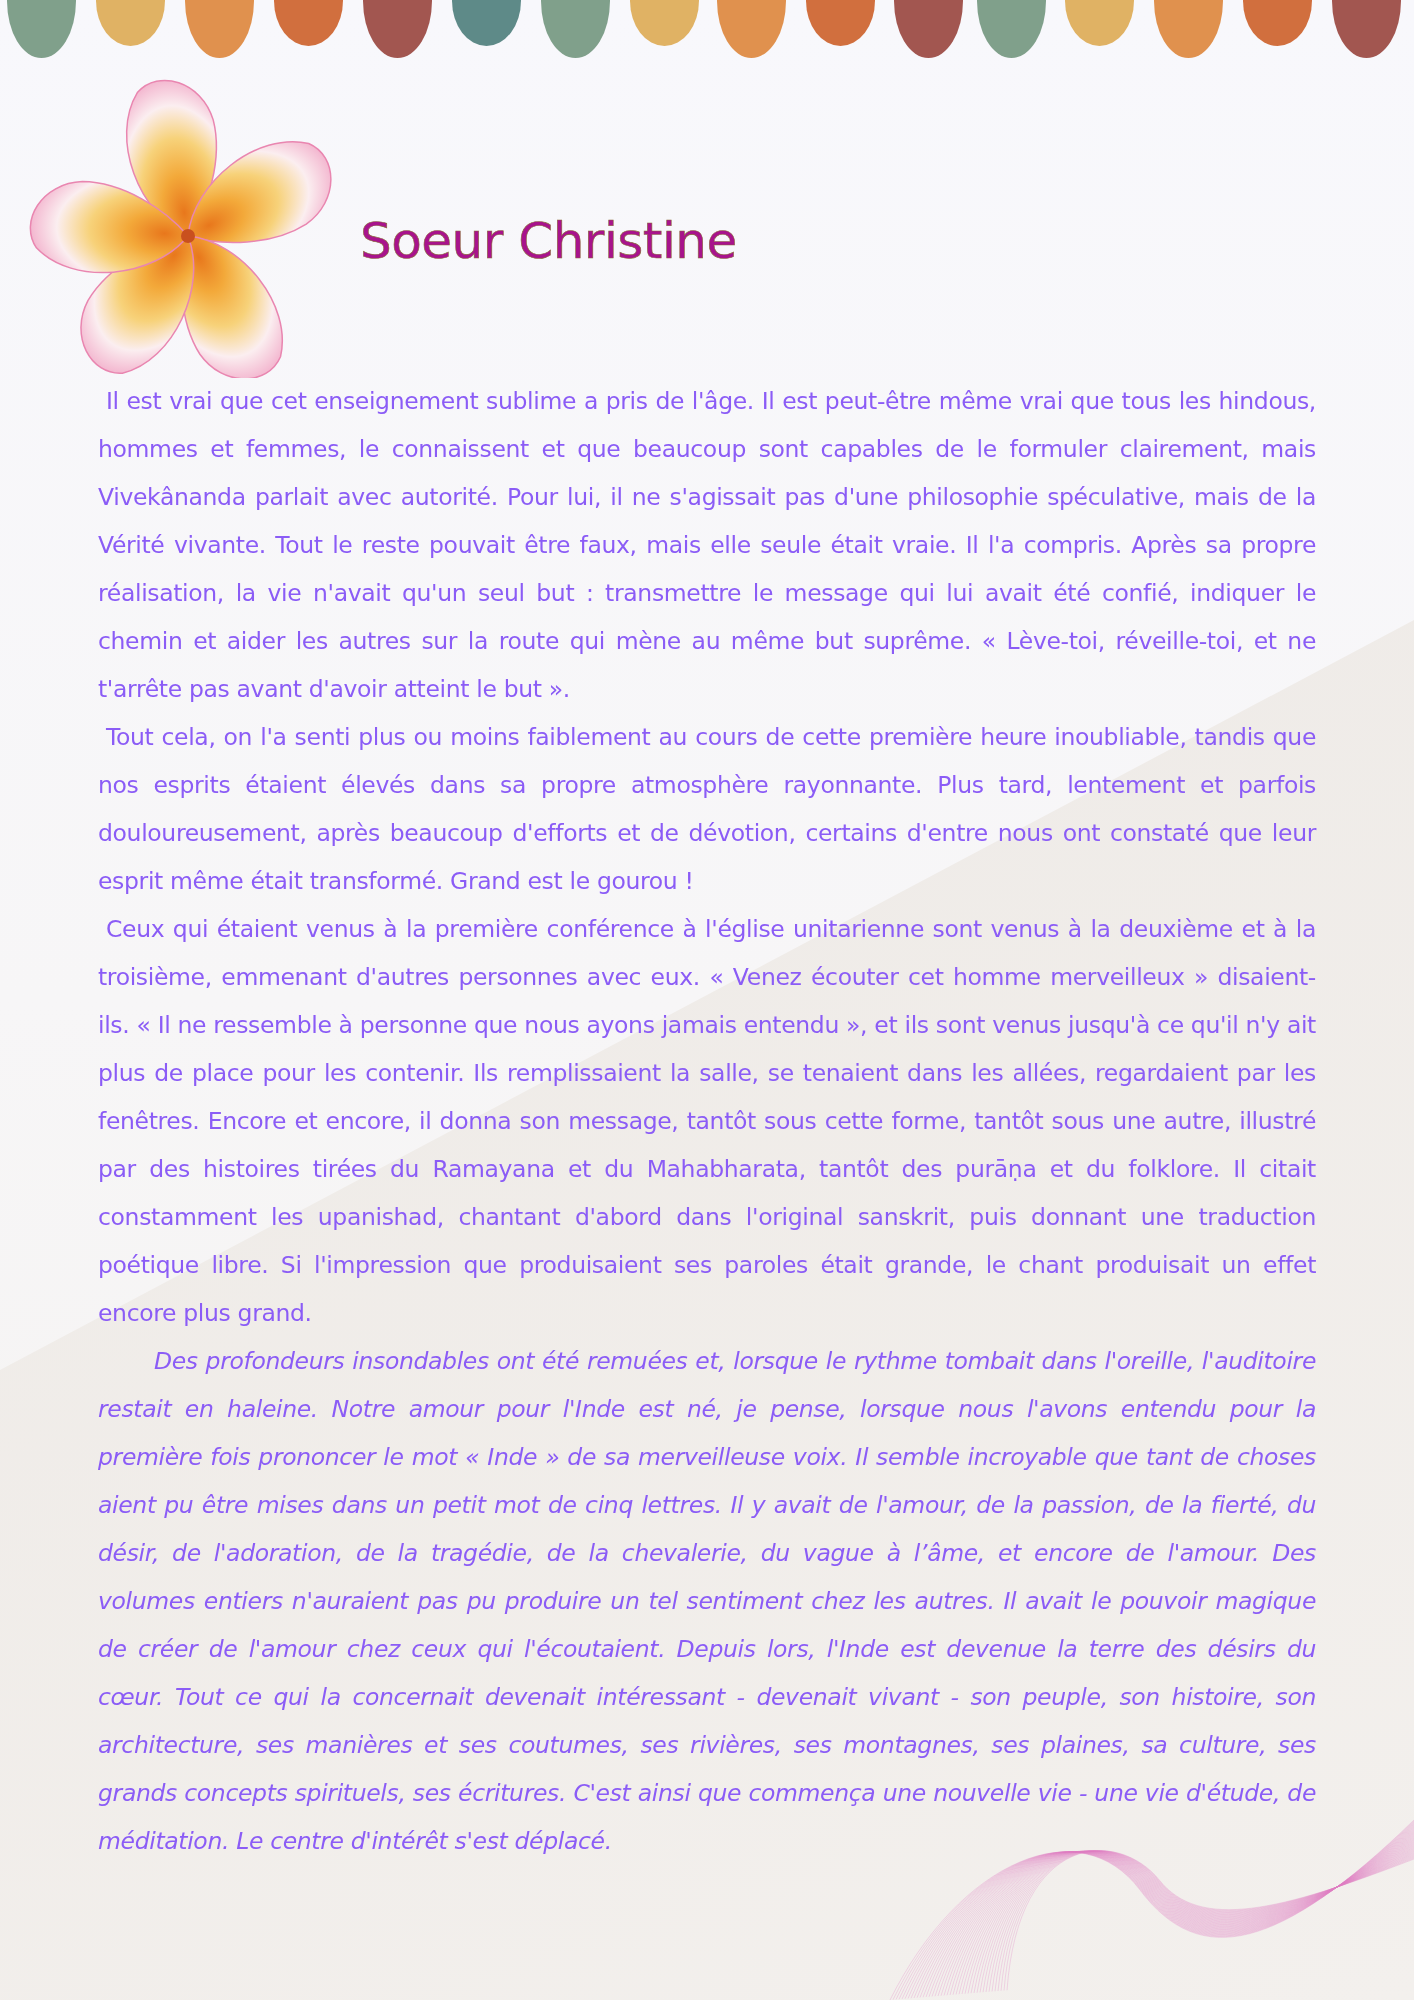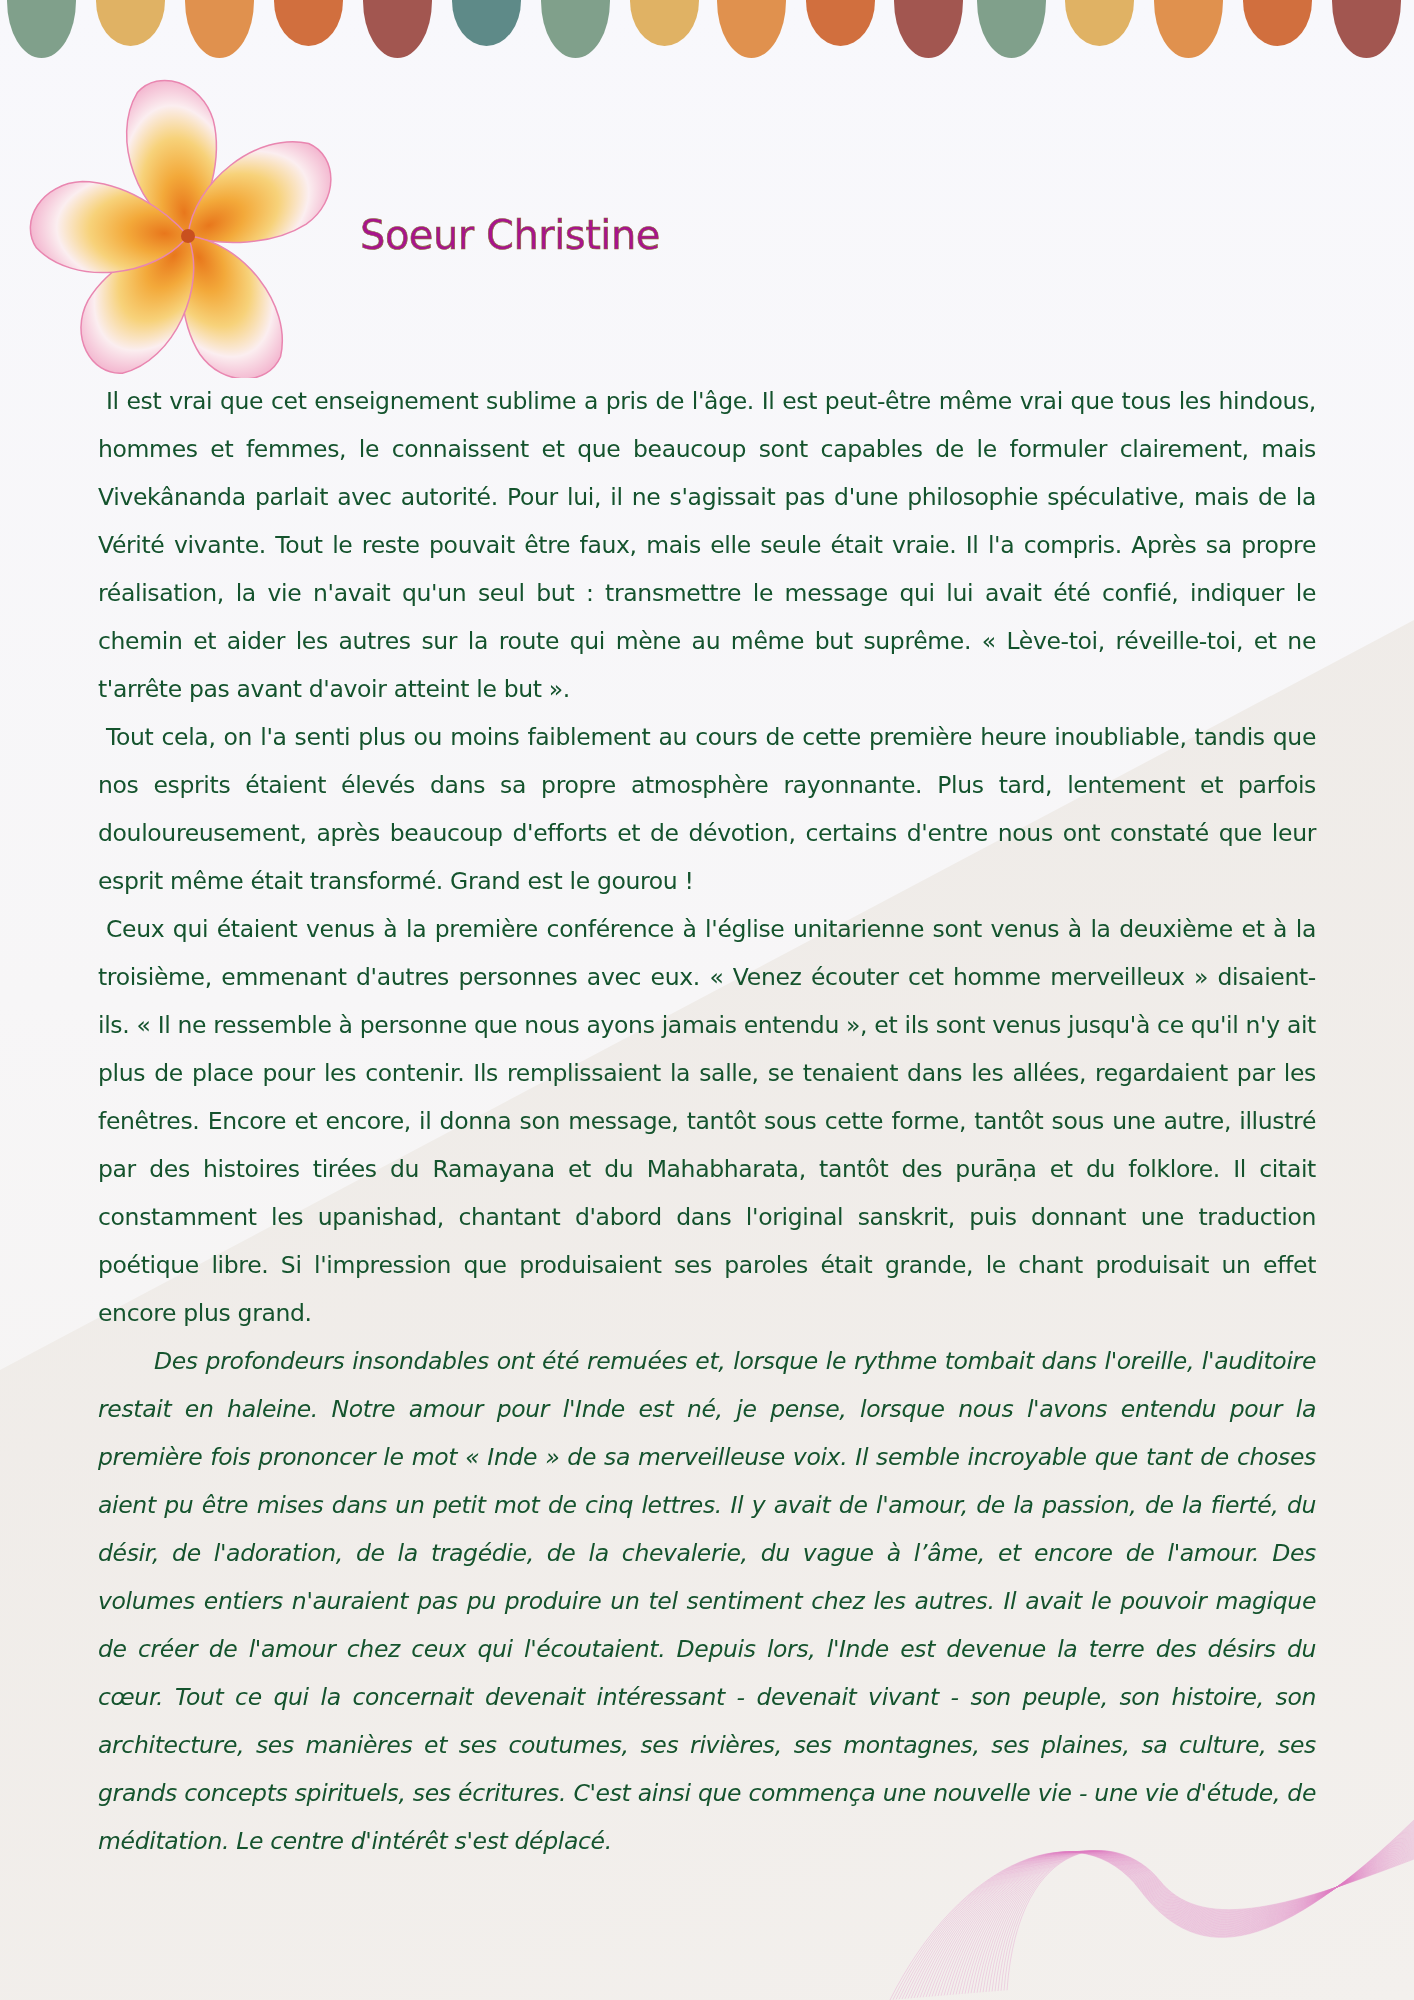--- a/index.html
+++ b/index.html
@@ -25,28 +25,28 @@
     border-radius:0 0 50% 50% / 0 0 100% 100%;
   }
   .drop.long { height:118px; border-radius:35px 35px 35px 35px / 35px 35px 58px 58px; }
   .drop.short { height:106px; border-radius:35px 35px 35px 35px / 35px 35px 46px 46px; }
 
   .flower { position:absolute; left:18px; top:58px; width:325px; height:320px; z-index:2; }
 
   .title {
     position:absolute; left:360px; top:212px; z-index:3;
     font-family:"DejaVu Sans", sans-serif;
-    font-size:40px; letter-spacing:-0.5px;
+    font-size:50px; letter-spacing:-0.5px;
     color:#a8138c;
     -webkit-text-stroke:0.6px #8a6a3a;
   }
   .content {
     position:absolute; left:98px; top:377px; width:1218px; z-index:3;
     font-family:"DejaVu Sans", sans-serif;
-    font-size:23.5px; line-height:48px; color:#14532d;
+    font-size:23.5px; line-height:48px; color:#8b5cf6;
     letter-spacing:-0.35px; word-spacing:0px;
   }
   .content p { margin:0; text-align:justify; }
   .content p.indent-small { text-indent:8px; }
   .content p.indent-big { text-indent:56px;font-style:italic; }
   .waves { position:absolute; left:880px; top:1800px; width:534px; height:200px; z-index:1; }
 </style>
 </head>
 <body>
 

